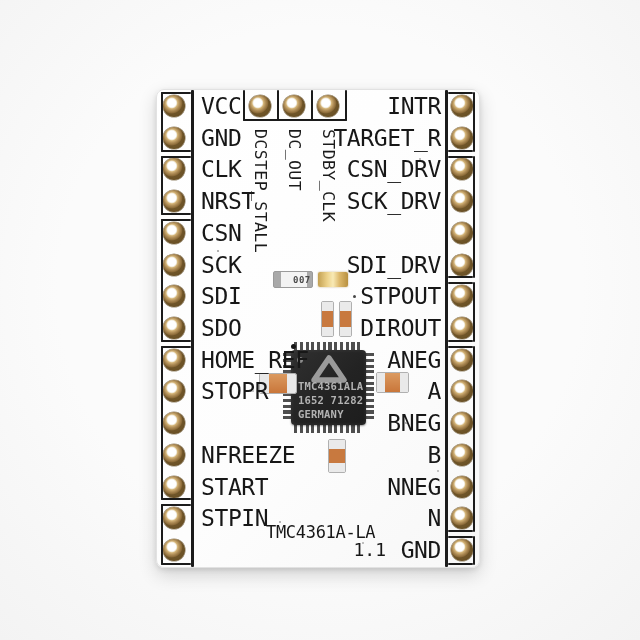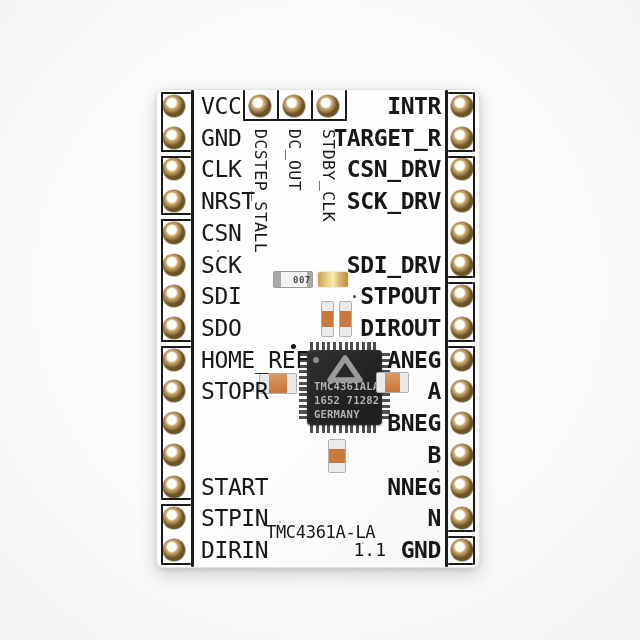--- a/index.html
+++ b/index.html
@@ -22,28 +22,28 @@
     background:radial-gradient(circle at 40% 36%,
       #ffffff 0 4px, #f1ead9 4.8px, #d3b377 5.8px,
       #b2905a 7.6px, #8d6c3a 9.9px, #6e5428 10.9px);
     box-shadow:0 0 0 0.6px rgba(95,74,36,.65), inset 0 0 2px rgba(60,40,10,.35);
   }
   .silk{background:#1b1b1b;border-radius:1px;}
   .pin-label{
     height:28px;line-height:28px;font-size:23px;color:#171717;
     letter-spacing:-0.4px;white-space:pre;
   }
-  .pin-label.right{text-align:left;font-weight:bold;}
+  .pin-label.right{text-align:left;}
   .v-label{
     writing-mode:vertical-rl;font-size:16.5px;color:#1b1b1b;
     letter-spacing:0.4px;line-height:19px;width:19px;white-space:pre;
   }
   .speck{border-radius:50%;}
   
-  .chip{left:142px;top:252px;width:91px;height:91px;}
+  .chip{left:126px;top:252px;width:91px;height:91px;}
   .chip .pins-top,.chip .pins-bottom{
     left:11px;width:69px;height:9px;
     background:repeating-linear-gradient(90deg,#4f4f4f 0 3px, transparent 3px 5.75px);
   }
   .chip .pins-top{top:0;} .chip .pins-bottom{top:82px;}
   .chip .pins-left,.chip .pins-right{
     top:11px;width:9px;height:69px;
     background:repeating-linear-gradient(180deg,#4f4f4f 0 3px, transparent 3px 5.75px);
   }
   .chip .pins-left{left:0;} .chip .pins-right{left:82px;}
@@ -148,26 +148,26 @@
       <div class="pad" style="left: 6px; top: 195.284px;"></div>
       <div class="pin-label" style="left: 44px; top: 192.284px;">SDI</div>
       <div class="pad" style="left: 6px; top: 226.998px;"></div>
       <div class="pin-label" style="left: 44px; top: 223.998px;">SDO</div>
       <div class="pad" style="left: 6px; top: 258.712px;"></div>
       <div class="pin-label" style="left: 44px; top: 255.712px;">HOME_REF</div>
       <div class="pad" style="left: 6px; top: 290.426px;"></div>
       <div class="pin-label" style="left: 44px; top: 287.426px;">STOPR</div>
       <div class="pad" style="left: 6px; top: 322.14px;"></div>
       <div class="pad" style="left: 6px; top: 353.854px;"></div>
+      <div class="pin-label" style="left: 44px; top: 350.854px;">NFREEZE</div>
       <div class="pad" style="left: 6px; top: 385.568px;"></div>
       <div class="pin-label" style="left: 44px; top: 382.568px;">START</div>
       <div class="pad" style="left: 6px; top: 417.282px;"></div>
       <div class="pin-label" style="left: 44px; top: 414.282px;">STPIN</div>
       <div class="pad" style="left: 6px; top: 448.996px;"></div>
-      <div class="pin-label" style="left: 44px; top: 445.996px;">DIRIN</div>
       <div class="pad" style="left: 294px; top: 5px;"></div>
       <div class="pin-label right" style="right: 38px; top: 2px;">INTR</div>
       <div class="pad" style="left: 294px; top: 36.714px;"></div>
       <div class="pin-label right" style="right: 38px; top: 33.714px;">TARGET_R</div>
       <div class="pad" style="left: 294px; top: 68.428px;"></div>
       <div class="pin-label right" style="right: 38px; top: 65.428px;">CSN_DRV</div>
       <div class="pad" style="left: 294px; top: 100.142px;"></div>
       <div class="pin-label right" style="right: 38px; top: 97.142px;">SCK_DRV</div>
       <div class="pad" style="left: 294px; top: 131.856px;"></div>
       <div class="pad" style="left: 294px; top: 163.57px;"></div>

